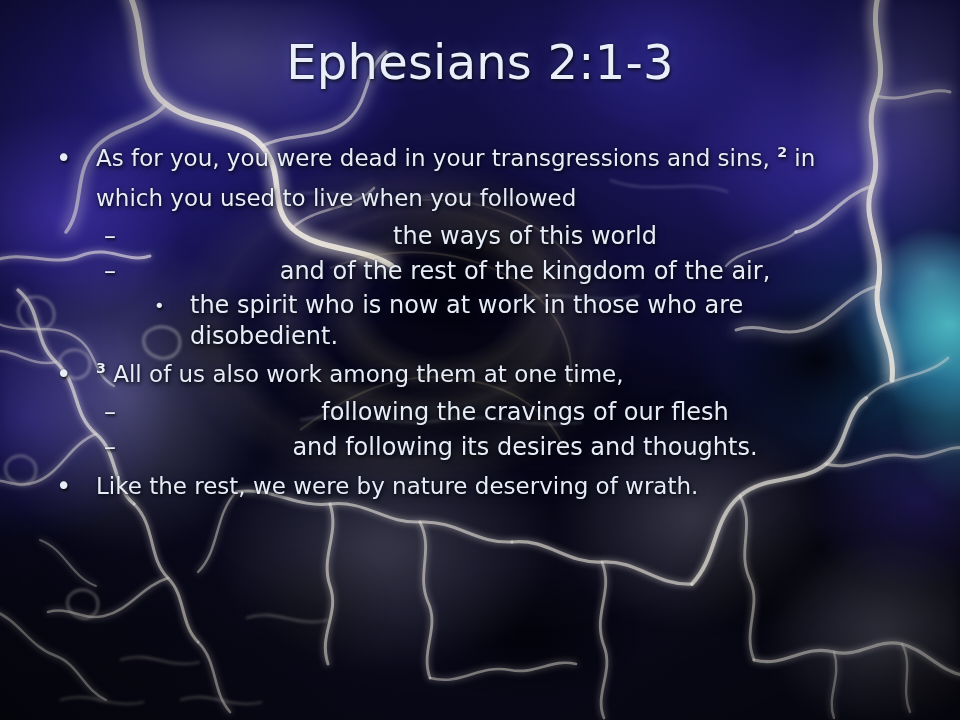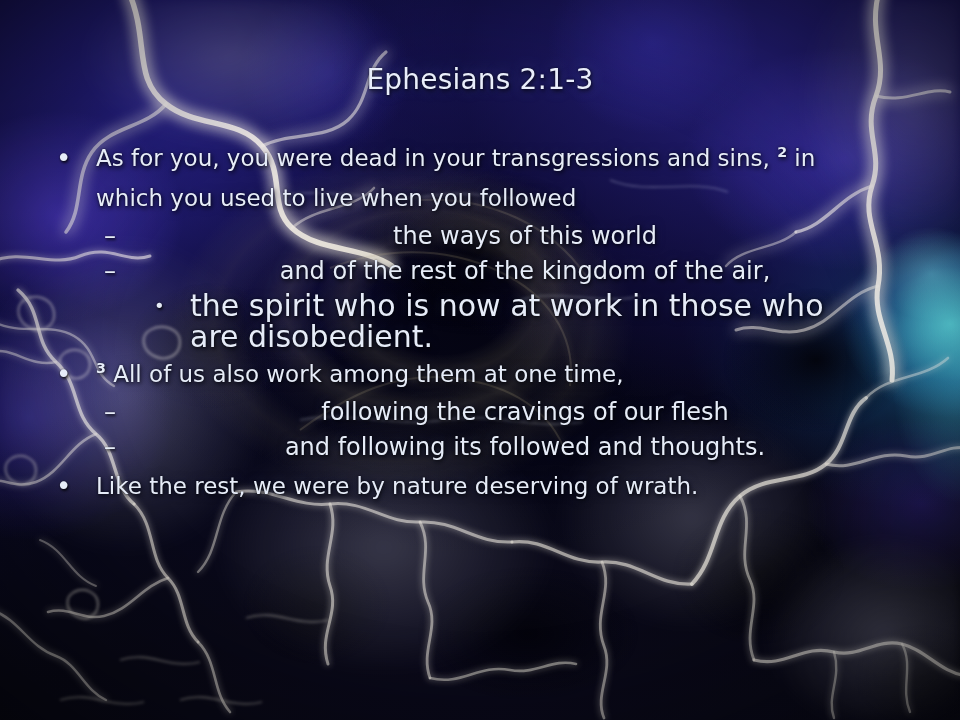--- a/index.html
+++ b/index.html
@@ -107,25 +107,25 @@
 
   
   #content {
     position: absolute;
     inset: 0;
     z-index: 10;
   }
 
   #title {
     position: absolute;
-    top: 56px;
+    top: 38px;
     left: 0;
     width: 960px;
     text-align: center;
-    font-size: 28px;
+    font-size: 48px;
     line-height: 48px;
     color: #e9eefb;
     letter-spacing: 0.2px;
     text-shadow:
       0 0 2px rgba(0,0,0,0.55),
       1px 2px 4px rgba(0,0,0,0.75),
       0 0 14px rgba(120,150,220,0.35);
     white-space: nowrap;
   }
 
@@ -165,21 +165,21 @@
   .lvl1 .btext     { font-size: 23px; line-height: 40px; max-width: 790px; }
 
   
   .lvl2            { padding-left: 48px; margin-bottom: 2px; }
   .lvl2 .marker    { width: 30px; font-size: 24px; line-height: 33px; }
   .lvl2 .btext     { font-size: 24px; line-height: 33px; text-align: center; }
 
   
   .lvl3            { padding-left: 98px; margin-bottom: 2px; }
   .lvl3 .marker    { width: 24px; font-size: 18px; line-height: 31px; }
-  .lvl3 .btext     { font-size: 30px; line-height: 31px; max-width: 660px; padding-left: 12px; }
+  .lvl3 .btext     { font-size: 24px; line-height: 31px; max-width: 660px; padding-left: 12px; }
 
   .sup {
     font-size: 0.62em;
     vertical-align: super;
     font-weight: bold;
     line-height: 0;
   }
 </style>
 </head>
 <body>
@@ -326,21 +326,21 @@
         <span class="btext"><span class="sup">3</span><span> All of us also work among them at one time,</span></span>
       </div>
 
       <div class="bullet-row lvl2">
         <span class="marker">–</span>
         <span class="btext"> following the cravings of our flesh</span>
       </div>
 
       <div class="bullet-row lvl2">
         <span class="marker">–</span>
-        <span class="btext">and following its followed and thoughts.</span>
+        <span class="btext">and following its desires and thoughts.</span>
       </div>
 
       <div class="bullet-row lvl1">
         <span class="marker">•</span>
         <span class="btext">Like the rest, we were by nature deserving of wrath.</span>
       </div>
 
     </div>
   </div>
 </div>

